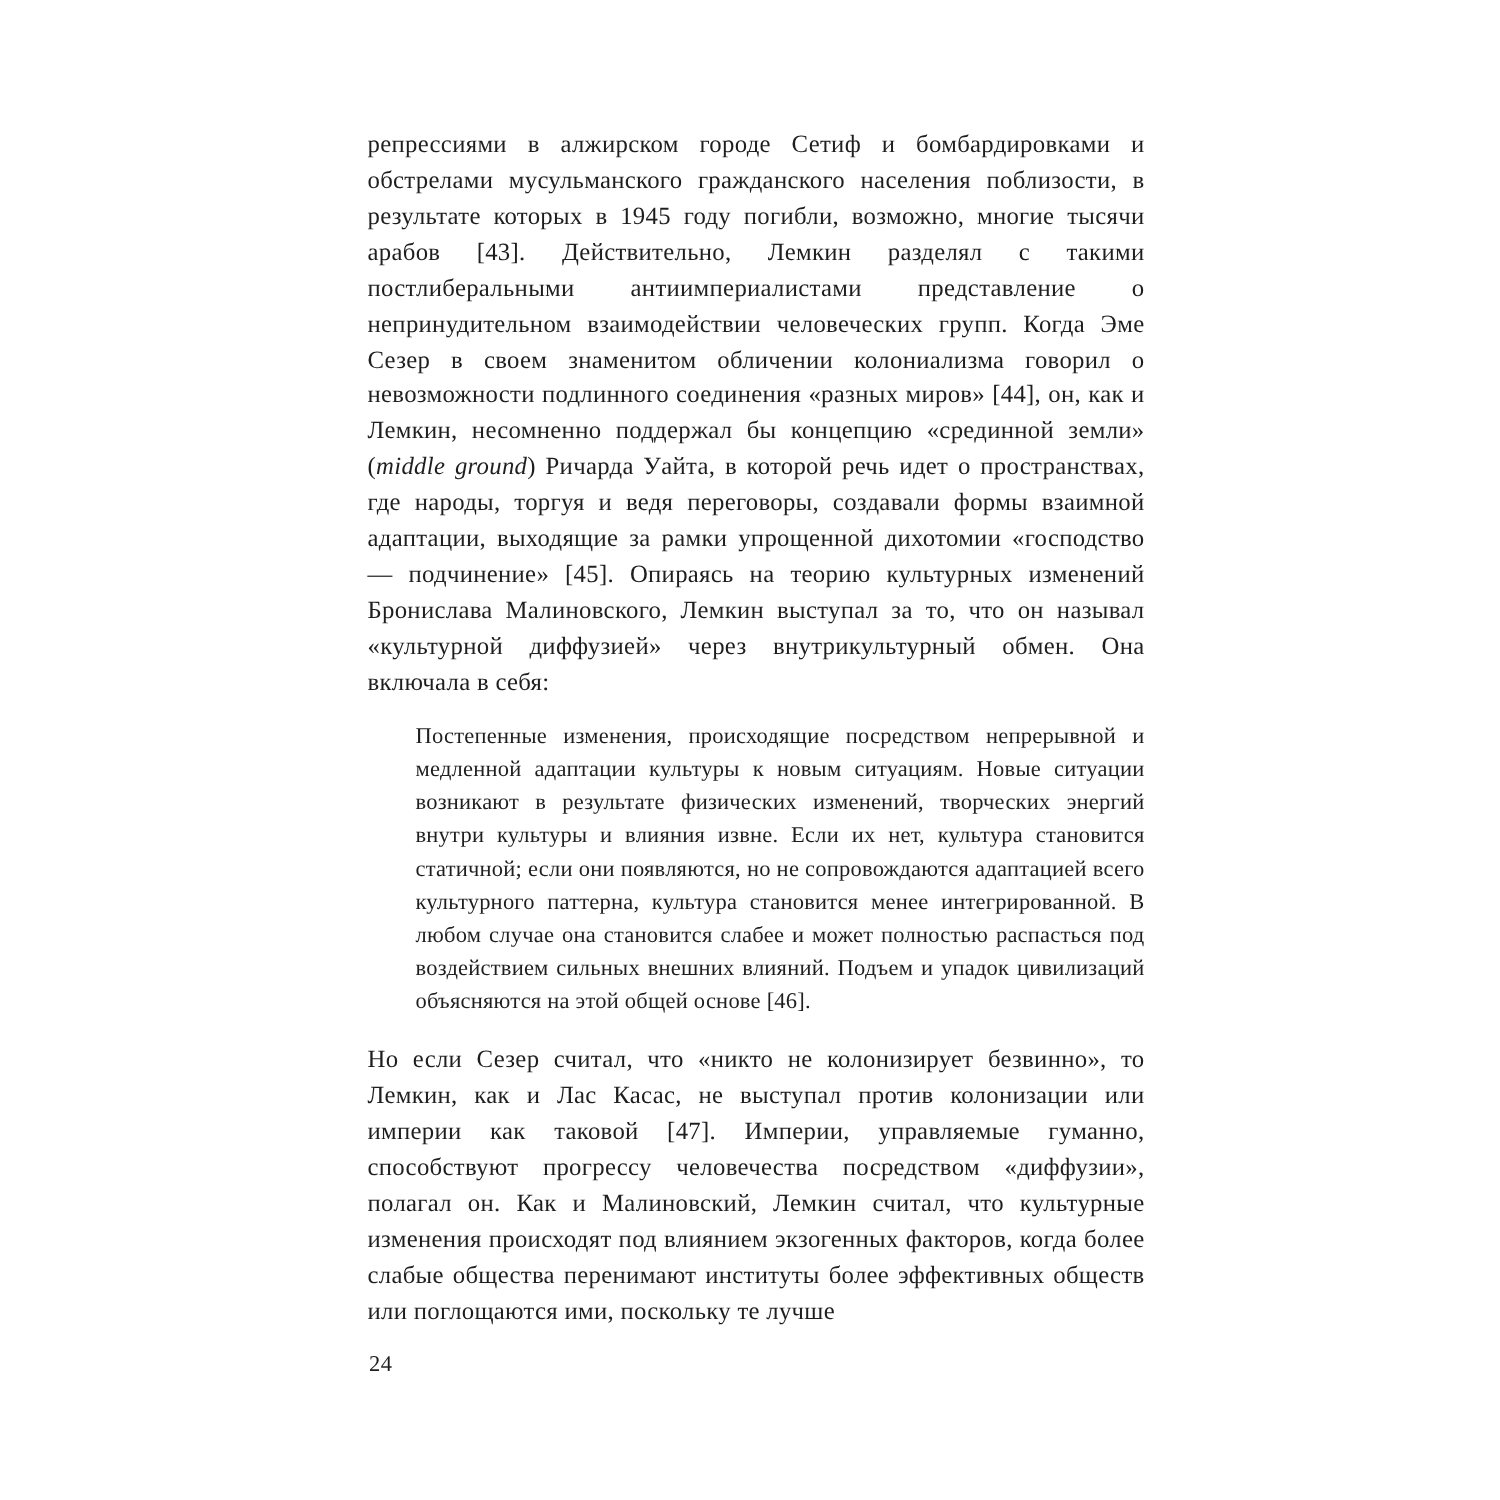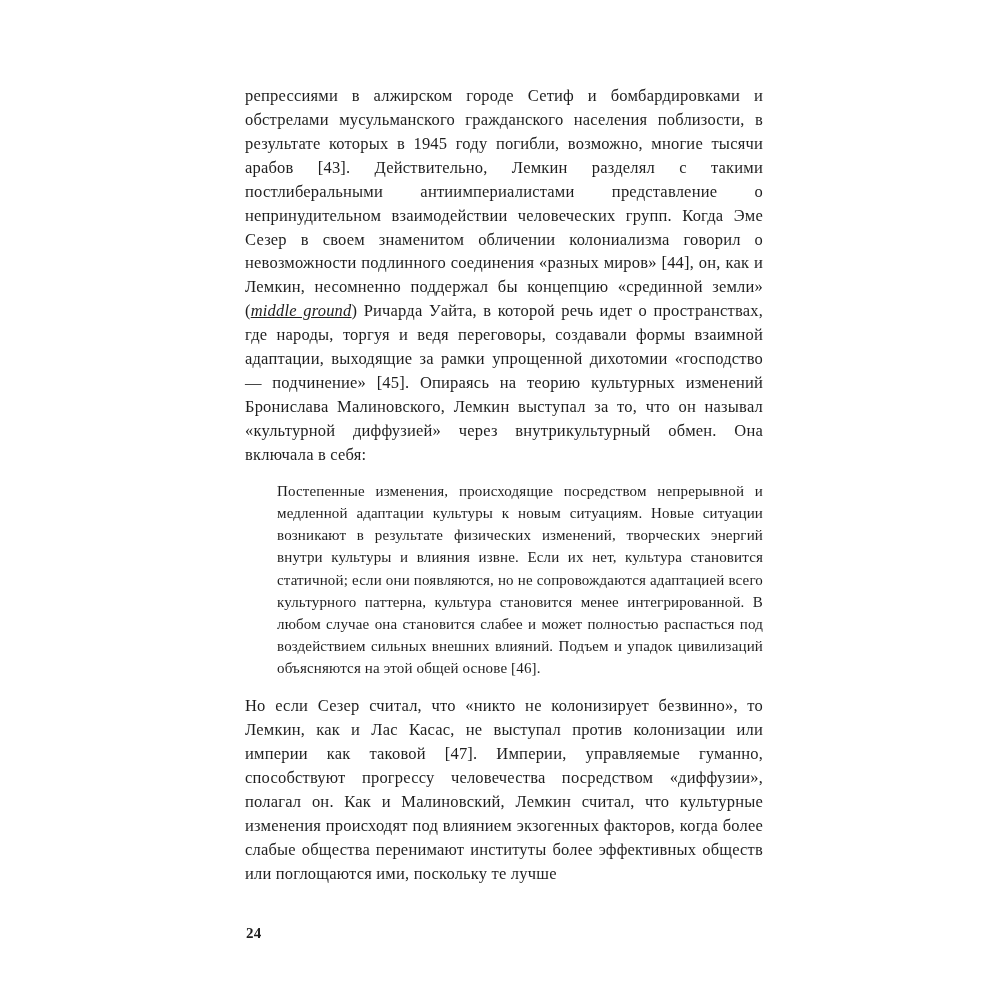--- a/index.html
+++ b/index.html
@@ -25,38 +25,36 @@
   .para {
     margin: 0;
     font-size: 16.5px;
     line-height: 1.45;
     text-align: justify;
     letter-spacing: 0.2px;
     hyphens: auto;
   }
   .italic-term {
     font-style: italic;
-    text-decoration: underline;
   }
   .block-quote {
     margin: 13px 0 15px 32px;
     font-size: 15px;
     line-height: 1.48;
     text-align: justify;
     letter-spacing: 0.15px;
     hyphens: auto;
   }
   .page-number {
     position: absolute;
     left: 246px;
     top: 902px;
     font-size: 15px;
-    font-weight: bold;
+    font-weight: normal;
     letter-spacing: 0.3px;
-    margin-top: 23px;
   }
 </style>
 </head>
 <body>
 
 <div class="page">
 
   <div class="text-block">
 
     <p class="para"><span>репрессиями в алжирском городе Сетиф и бомбардировками и обстрелами мусульманского гражданского населения поблизости, в результате которых в 1945 году погибли, возможно, многие тысячи арабов [43]. Действительно, Лемкин разделял с такими постлиберальными антиимпериалистами представление о непринудительном взаимодействии человеческих групп. Когда Эме Сезер в своем знаменитом обличении колониализма говорил о невозможности подлинного соединения «разных миров» [44], он, как и Лемкин, несомненно поддержал бы концепцию «срединной земли» (</span><span class="italic-term">middle ground</span><span>) Ричарда Уайта, в которой речь идет о пространствах, где народы, торгуя и ведя переговоры, создавали формы взаимной адаптации, выходящие за рамки упрощенной дихотомии «господство — подчинение» [45]. Опираясь на теорию культурных изменений Бронислава Малиновского, Лемкин выступал за то, что он называл «культурной диффузией» через внутрикультурный обмен. Она включала в себя:</span></p>

